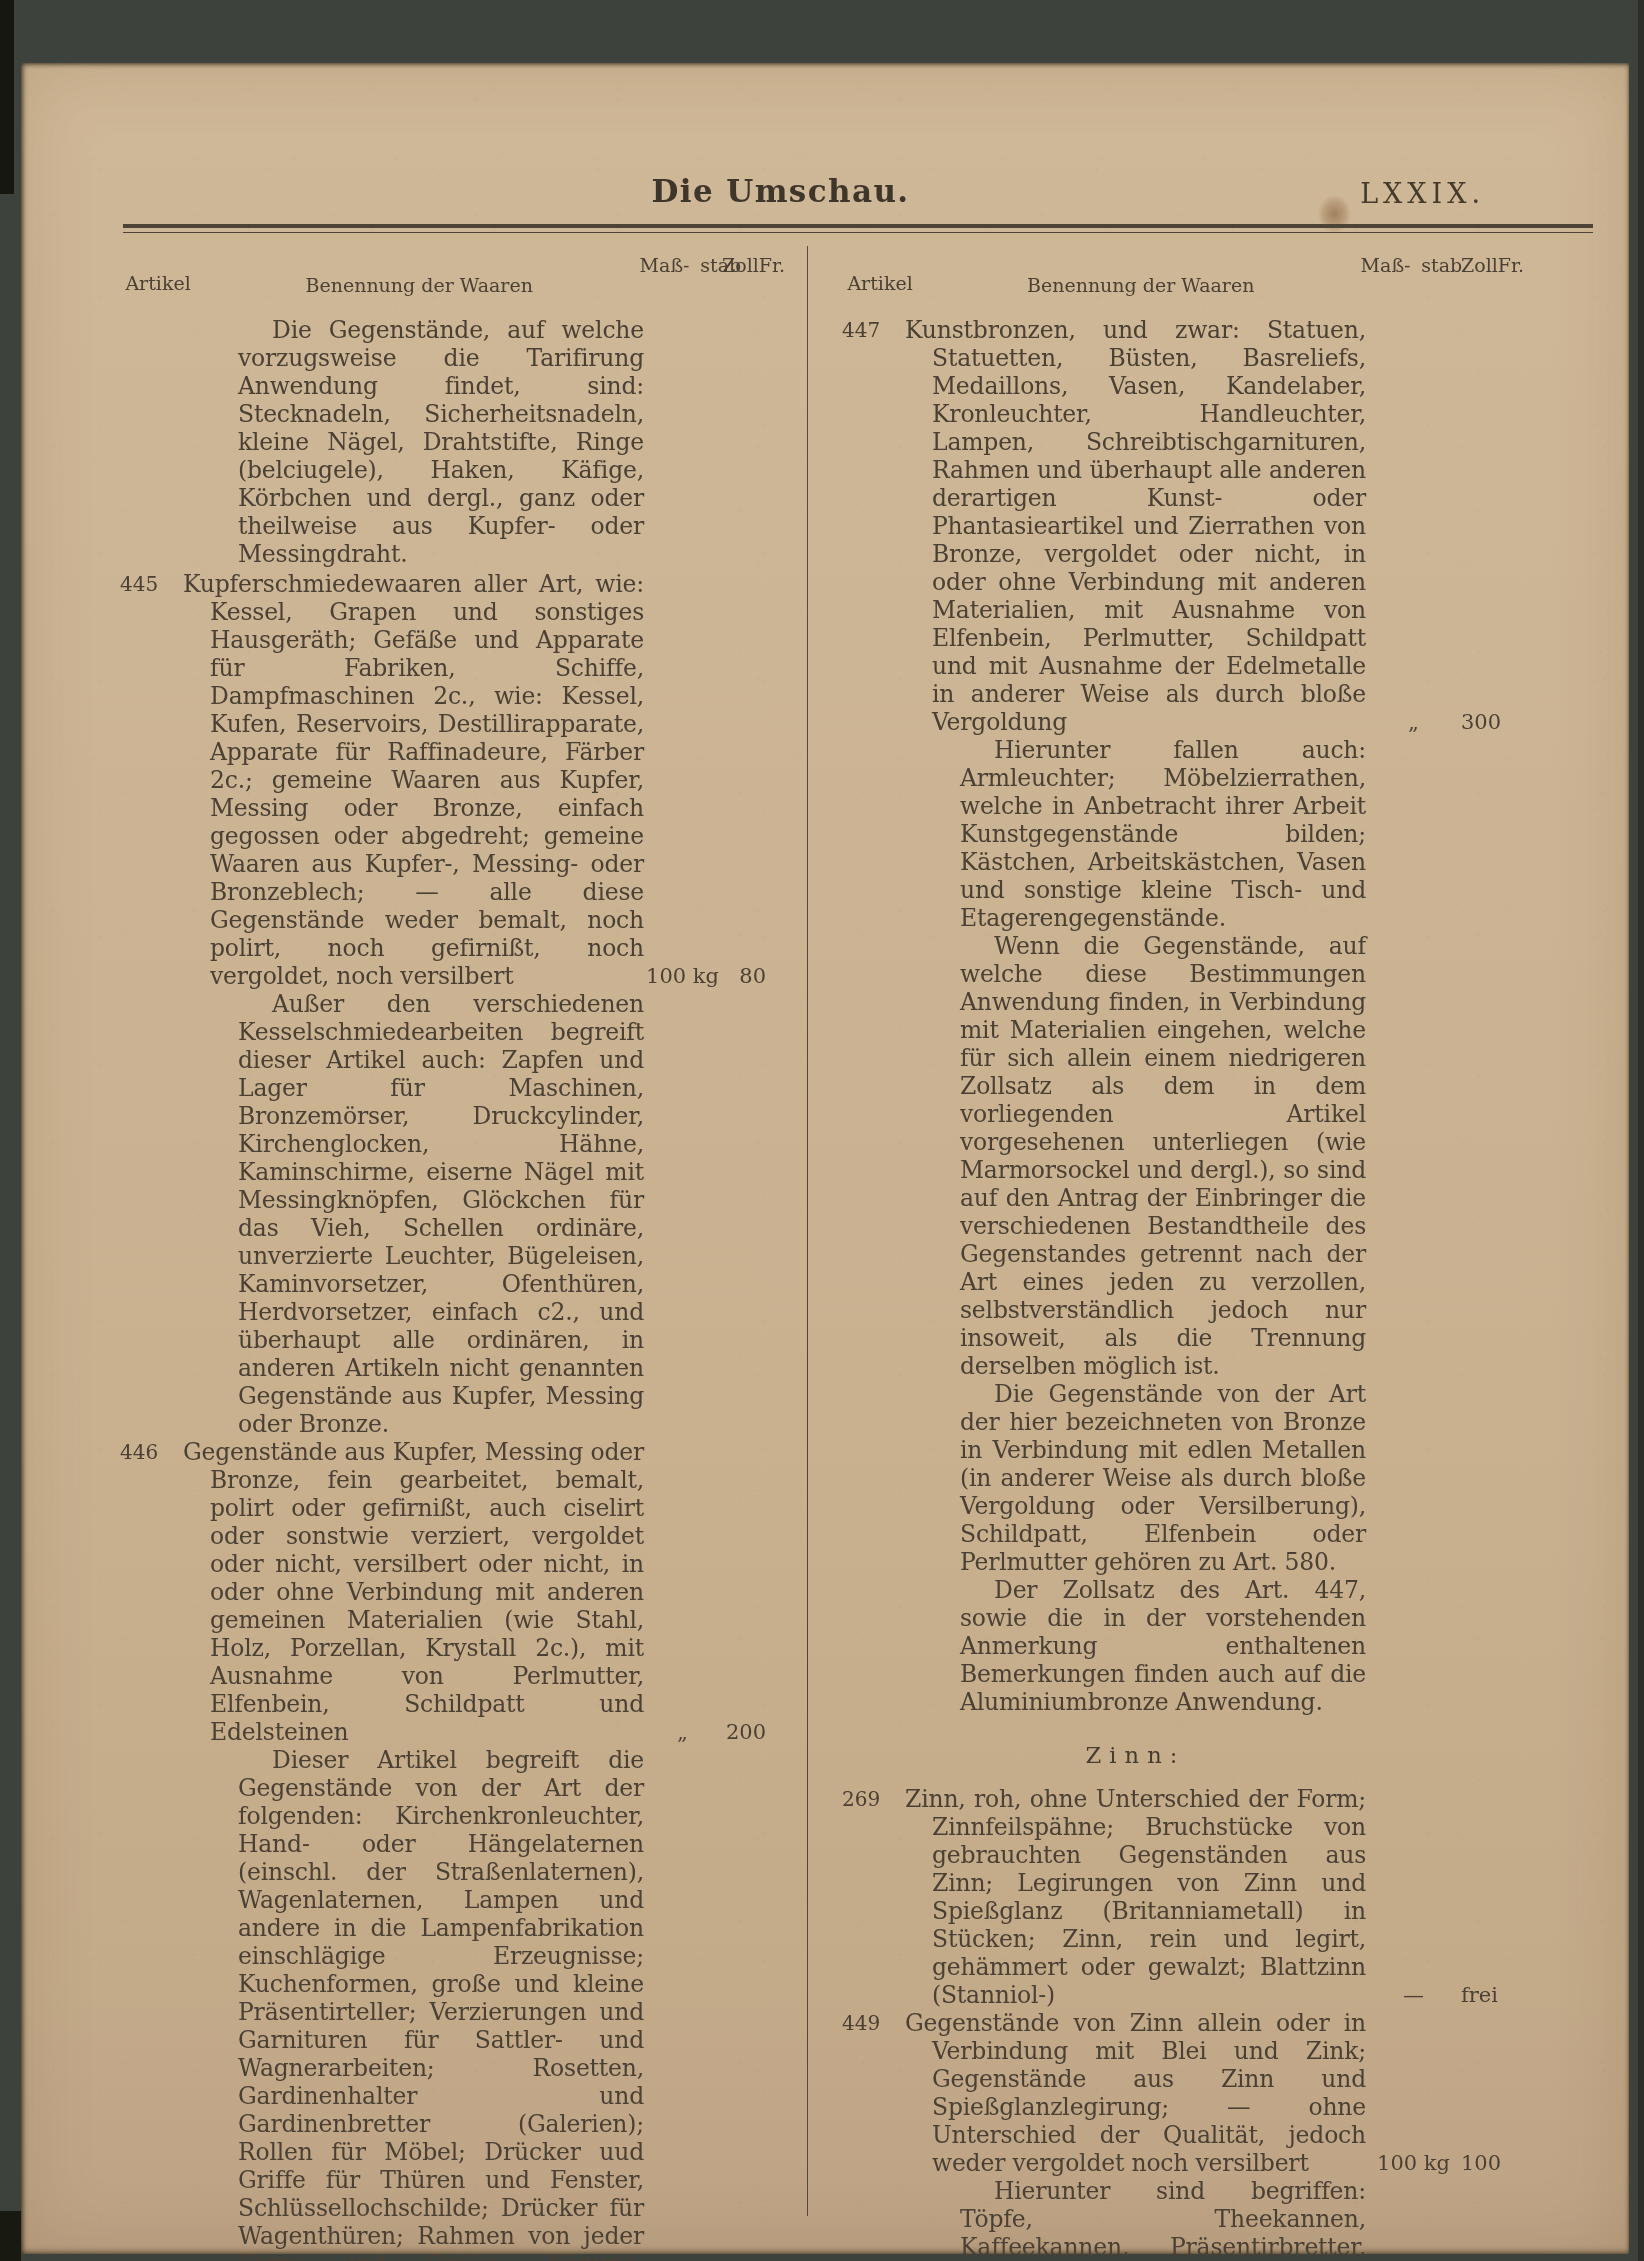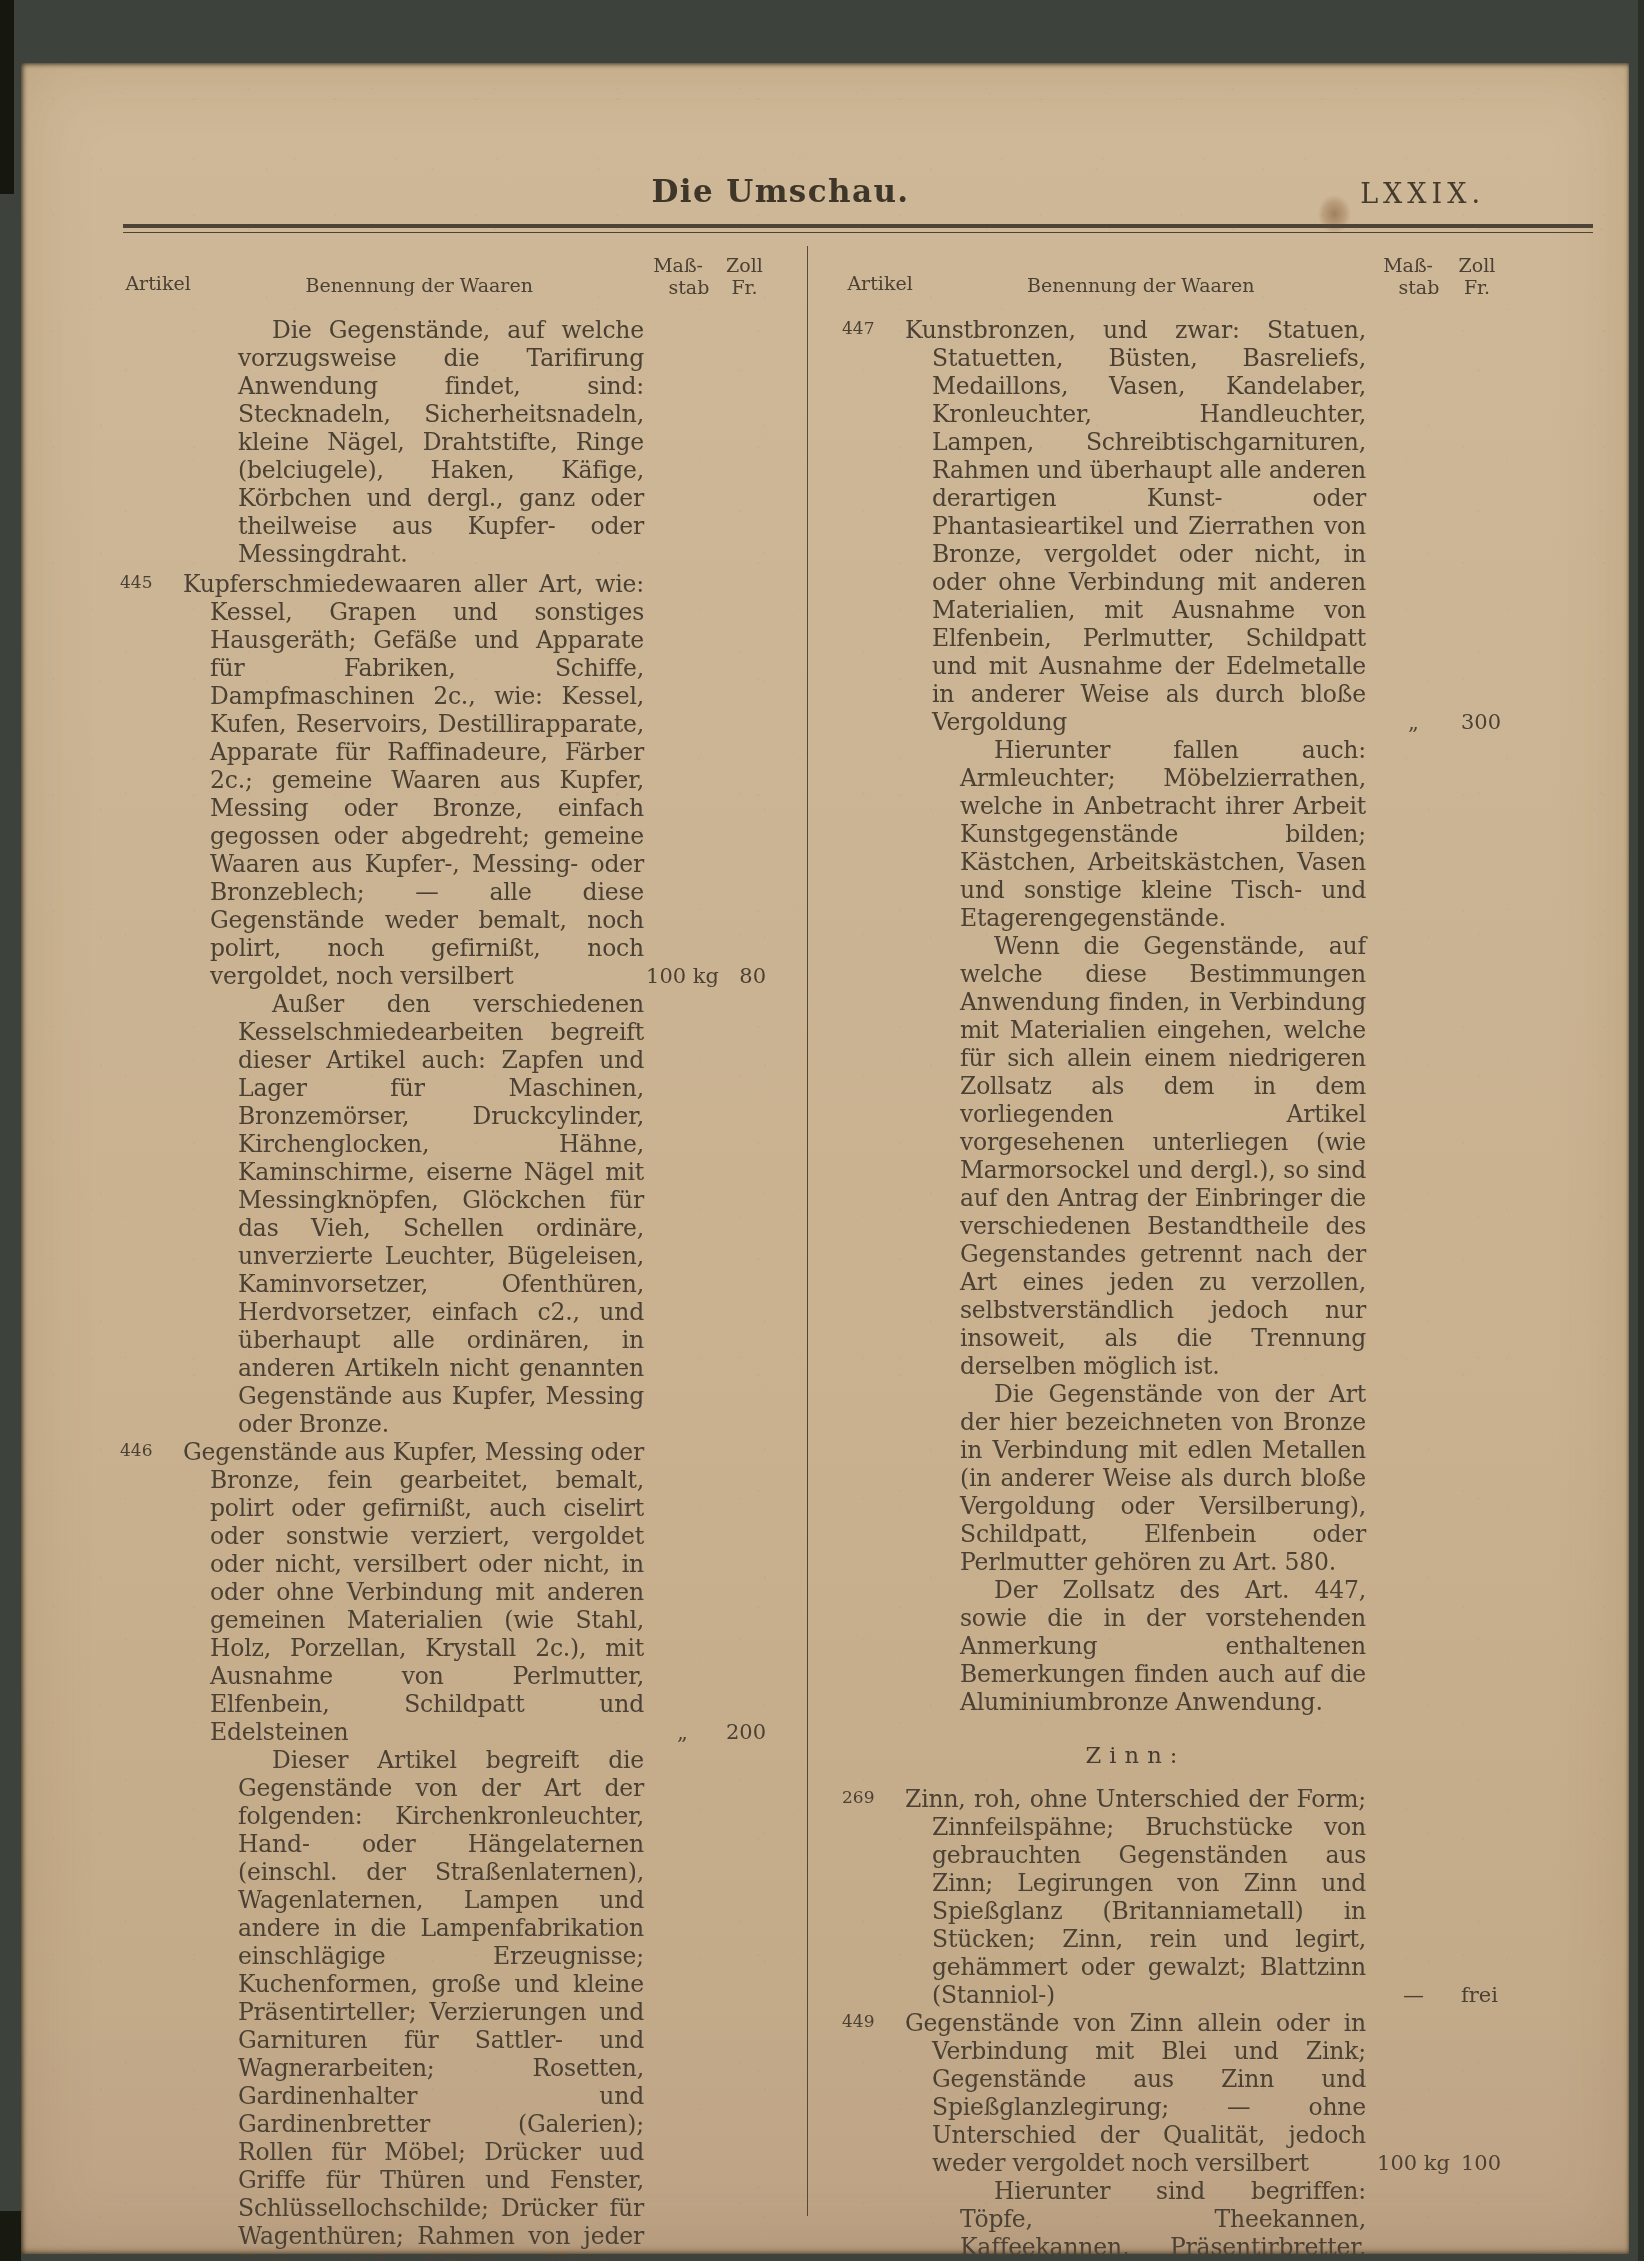--- a/index.html
+++ b/index.html
@@ -55,29 +55,29 @@
     background:linear-gradient(180deg,#564a39,#4e4436 60%,#554a3a);
   }
 
   .half{position:absolute;top:185px;color:#4a4034;}
   .half.left{left:99px;width:647px;}
   .half.right{left:821px;width:651px;}
 
   .col-headers{display:flex;align-items:flex-start;height:68px;font-size:19px;color:#4a4034;}
   .h-artikel{width:68px;padding:23.5px 0 0 5.4px;}
   .h-benennung{flex:1;text-align:center;padding-top:26px;}
-  .h-mass,.h-zoll{display:flex;flex-direction:column;align-items:center;line-height:22px;padding-top:6.3px;}
+  .h-mass,.h-zoll{display:flex;flex-direction:row;align-items:center;line-height:22px;padding-top:6.3px;}
   .half.left  .h-mass{width:77px;} .half.left  .h-zoll{width:45px;}
   .half.right .h-mass{width:95px;} .half.right .h-zoll{width:32px;}
   .h-mass span,.h-zoll span{white-space:nowrap;}
   .h-mass span:nth-child(1){transform:translateX(-5.4px);}
   .h-mass span:nth-child(2){transform:translateX(5.4px);}
 
   .row{display:flex;align-items:flex-start;}
-  .cell-num{width:63px;font-size:17px;padding-top:1.8px;}
+  .cell-num{width:63px;font-size:20px;padding-top:1.8px;}
   .cell-text{
     width:461px;box-sizing:border-box;
     font-size:23.5px;line-height:28px;letter-spacing:-0.2px;
     text-align:justify;
   }
   .para-item{padding-left:27px;text-indent:-27px;}
   .para-note{padding-left:55px;text-indent:34px;}
   .cell-mass{text-align:center;align-self:flex-end;font-size:21px;padding-bottom:2.3px;white-space:nowrap;}
   .cell-zoll{text-align:right;align-self:flex-end;font-size:21px;padding-bottom:2.3px;}
   .half.left  .cell-mass{width:77px;} .half.left  .cell-zoll{width:45px;}

